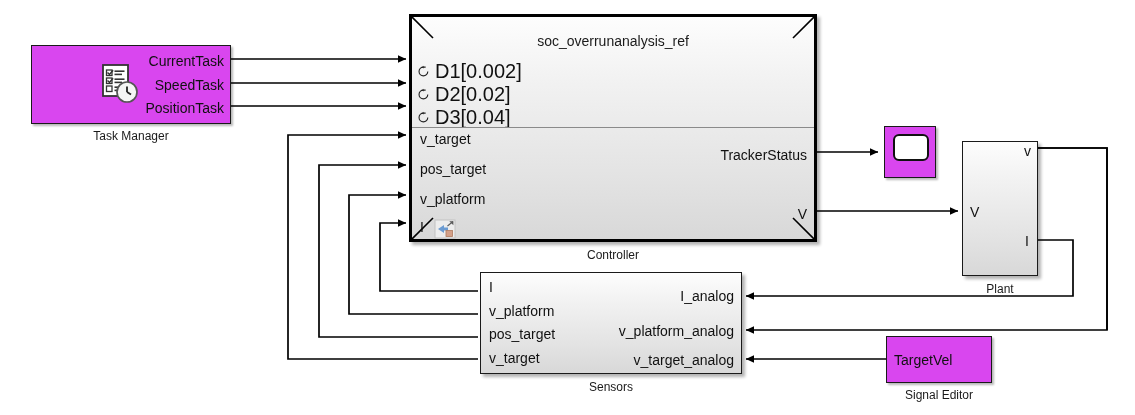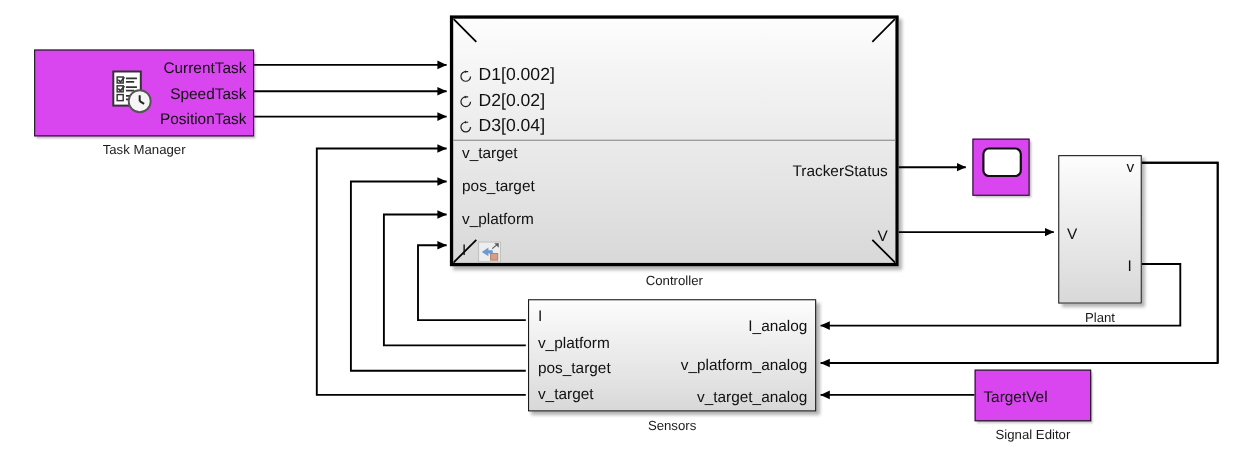--- a/index.html
+++ b/index.html
@@ -53,21 +53,21 @@
 
   .blocktitle{
     position:absolute;
     width:100%;
     text-align:center;
     font-size:14px;
     color:#1a1a1a;
     white-space:nowrap;
   }
 
-  .evrow{position:absolute;display:flex;align-items:center;gap:5px;font-size:16px;color:#111;white-space:nowrap;}
+  .evrow{position:absolute;display:flex;align-items:center;gap:5px;font-size:20px;color:#111;white-space:nowrap;}
   .evicon{width:13px;height:13px;display:block;}
 
   .sep{position:absolute;height:1px;background:#8a8a8a;}
 
   
   .cut{position:absolute;width:22px;height:22px;overflow:hidden;}
   .cut svg{display:block;}
 
   .refbadge{position:absolute;width:22px;height:20px;}
   .tmicon{position:absolute;width:46px;height:46px;}
@@ -154,20 +154,21 @@
       <svg width="22" height="22">
           <line x1="0" y1="22" x2="21" y2="1" stroke="#000" stroke-width="1.6"></line>
         </svg>
     </div>
     <div class="cut" style="right:0;bottom:0;">
       <svg width="22" height="22">
           <line x1="22" y1="22" x2="1" y2="1" stroke="#000" stroke-width="1.6"></line>
         </svg>
     </div>
 
+    <div class="blocktitle" style="top:16px;left:0;">soc_overrunanalysis_ref</div>
 
     <div class="evrow" style="left:5px;top:43px;">
       <svg class="evicon" viewBox="0 0 14 14">
         <path d="M11.6,7 A4.7,4.7 0 1,1 6.9,2.3 L9.3,2.3" fill="none" stroke="#222" stroke-width="1.2"></path>
         <path d="M7.0,0.9 L5.2,2.4 L7.2,3.7 Z" fill="#222"></path>
       </svg>
       <span>D1[0.002]</span>
     </div>
     <div class="evrow" style="left:5px;top:66px;">
       <svg class="evicon" viewBox="0 0 14 14">

